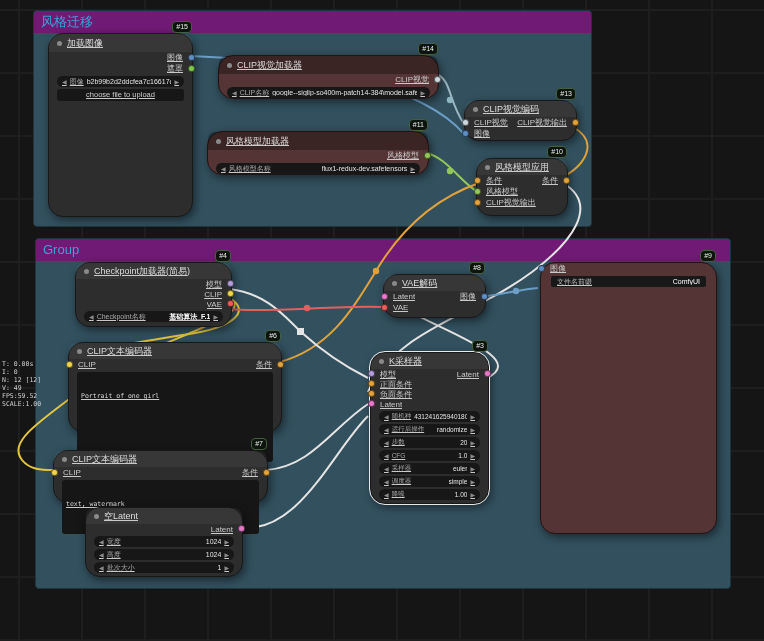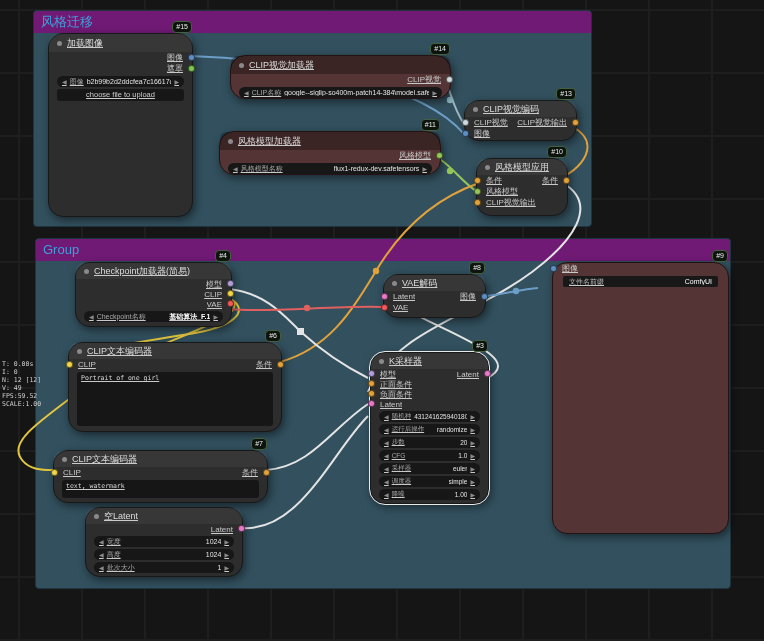--- a/index.html
+++ b/index.html
@@ -8,39 +8,39 @@
     background-image:linear-gradient(#1e1e1e 2px,transparent 2px),
                      linear-gradient(90deg,#1e1e1e 2px,transparent 2px);
     background-size:63px 63px;background-position:18px 9px;
     font-family:"Liberation Sans","DejaVu Sans",sans-serif;}
   .group{position:absolute;border-radius:4px;z-index:1;box-sizing:border-box;
     background:#32505e;border:1px solid #1e3540;}
   .ghead{height:22px;background:#701a75;border-radius:4px 4px 0 0;}
   .gt{font-size:13px;color:#3f9fd8;padding:3px 7px;display:block;line-height:16px;}
   .node{position:absolute;background:#2d2d2d;border:1px solid #181818;border-radius:15px;
     box-shadow:2px 3px 9px rgba(0,0,0,.5);z-index:3;box-sizing:border-box;color:#c9c9c9;text-decoration:underline;}
-  .node.m{background:#543434;border-color:#241313;margin-left:12px;}
+  .node.m{background:#543434;border-color:#241313;}
   .nh{height:18px;display:flex;align-items:center;gap:5px;padding:0 8px;
     border-radius:7px 7px 0 0;background:rgba(255,255,255,.05);font-size:9px;color:#dcdcdc;
     white-space:nowrap;overflow:hidden;}
   .m .nh{background:rgba(0,0,0,.30);}
   .cdot{width:5px;height:5px;border-radius:50%;background:#8a8a8a;flex:none;}
   .row{position:relative;display:flex;align-items:center;height:11px;padding:0 9px;
     font-size:8px;color:#c9c9c9;white-space:nowrap;}
   .sl{overflow:hidden;} .sr{margin-left:auto;overflow:hidden;}
   .dot{position:absolute;width:7px;height:7px;border-radius:50%;
     border:1px solid rgba(0,0,0,.55);box-sizing:border-box;top:2px;}
   .din{left:-3px;} .dout{right:-3px;}
   .w{display:flex;align-items:center;height:11px;background:#171717;border-radius:6px;
     margin:2px 8px;padding:0 5px;font-size:7px;color:#a8a8a8;gap:3px;white-space:nowrap;overflow:hidden;}
   .wa{color:#8a8a8a;font-size:6px;flex:none;}
   .wv{margin-left:auto;color:#e4e4e4;overflow:hidden;}
   .btn{height:12px;line-height:12px;background:#171717;border-radius:3px;margin:2px 8px;
     text-align:center;font-size:7.5px;color:#cccccc;}
-  .ta{background:#161616;border-radius:3px;margin:2px 8px;padding:2px 4px;
+  .ta{background:#161616;border-radius:3px;margin:2px 8px;padding:20px 4px;
     font-family:"DejaVu Sans Mono",monospace;font-size:6.5px;color:#d8d8d8;overflow:hidden;}
   .wbar{height:11px;background:#181818;border-radius:2px;margin:2px 10px;display:flex;
     align-items:center;padding:0 6px;font-size:7px;color:#b5b5b5;}
   .badge{position:absolute;top:-13px;right:0;background:#0d140d;border:1px solid #44603f;
     border-radius:4px;font-size:7px;color:#ececec;padding:1px 3px;line-height:1.15;z-index:4;}
   .sel{outline:1.5px solid #e9e9e9;}
   #wires{position:absolute;left:0;top:0;z-index:2;pointer-events:none;}
   #wires path{fill:none;stroke-width:2;}
   .hud{position:absolute;left:2px;top:360px;font-family:"DejaVu Sans Mono",monospace;
     font-size:6.5px;line-height:8px;color:#cfcfcf;z-index:6;}

